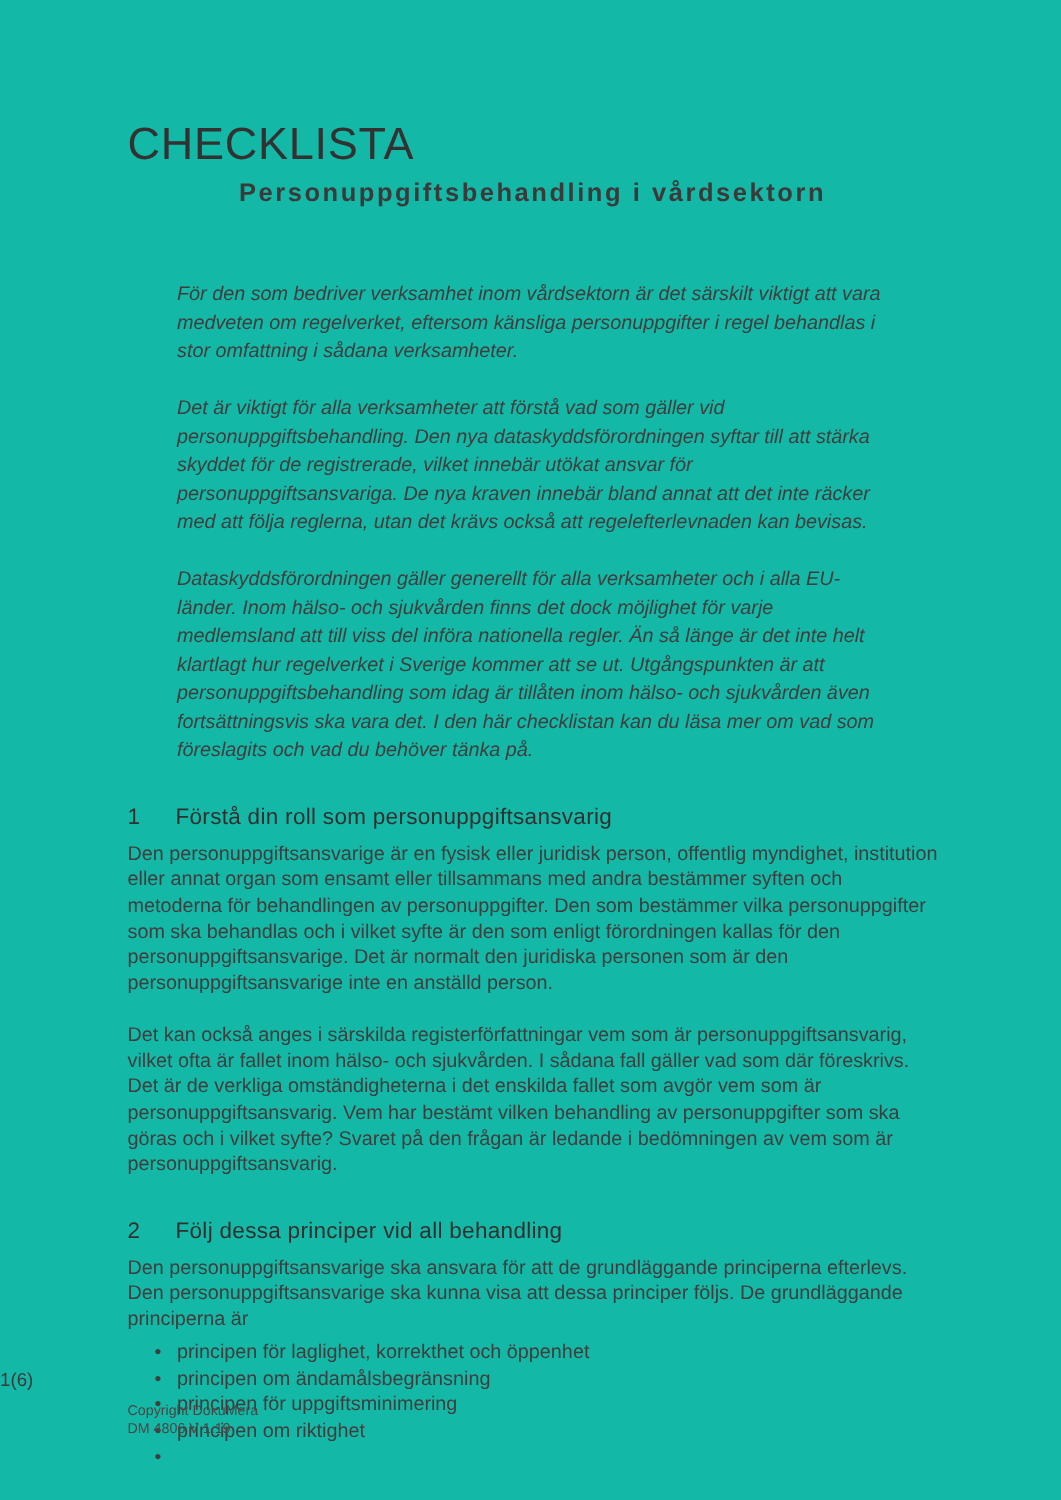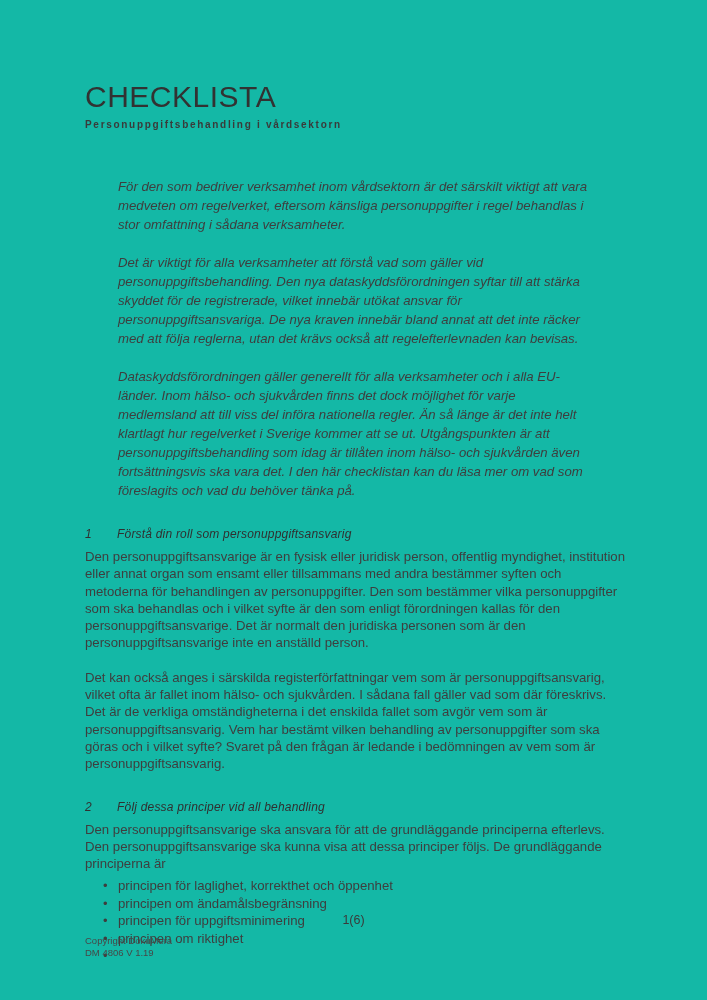--- a/index.html
+++ b/index.html
@@ -18,42 +18,42 @@
   .doc-title {
     margin: 0;
     font-size: 30px;
     line-height: 38px;
     font-weight: 400;
     letter-spacing: 0.5px;
     color: #323232;
   }
   .doc-subtitle {
     margin: 3px 0 0 0;
-    font-size: 10px;
+    font-size: 17px;
     font-weight: 700;
     letter-spacing: 1.7px;
     color: #3a3a3a;
+    text-align: center;
   }
 
   .intro {
     margin: 47px 30px 0 33px;
     font-style: italic;
     font-size: 13.2px;
     line-height: 19px;
     color: #3e3e3e;
   }
   .intro p { margin: 0 0 19px 0; }
 
   .section-heading {
     margin: 27px 0 7px 0;
-    font-size: 12px;
+    font-size: 15px;
     font-weight: 400;
     color: #303030;
     letter-spacing: 0.2px;
-    font-style: italic;
   }
   .section-heading .h-num {
     display: inline-block;
     width: 32px;
   }
 
   .body-par {
     margin: 0 0 17px 0;
     font-size: 13.2px;
     line-height: 17.3px;
@@ -75,21 +75,21 @@
     left: -15px;
     top: 0;
     font-size: 13px;
   }
 
   .page-number {
     position: absolute;
     top: 913px;
     left: 0;
     width: 100%;
-    text-align: center;
+    text-align: left;
     font-size: 12.5px;
     color: #3a3a3a;
   }
   .copyright {
     position: absolute;
     top: 935px;
     left: 85px;
     font-size: 9.5px;
     line-height: 11.5px;
     color: #474747;

